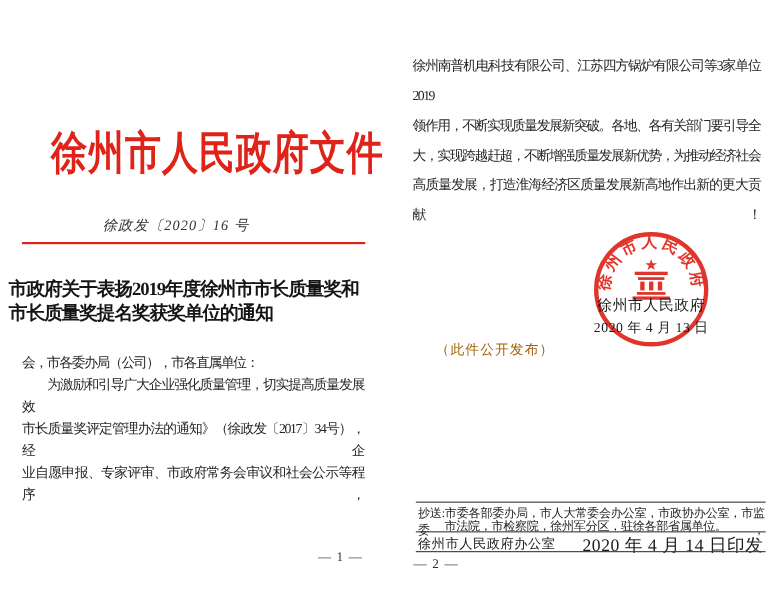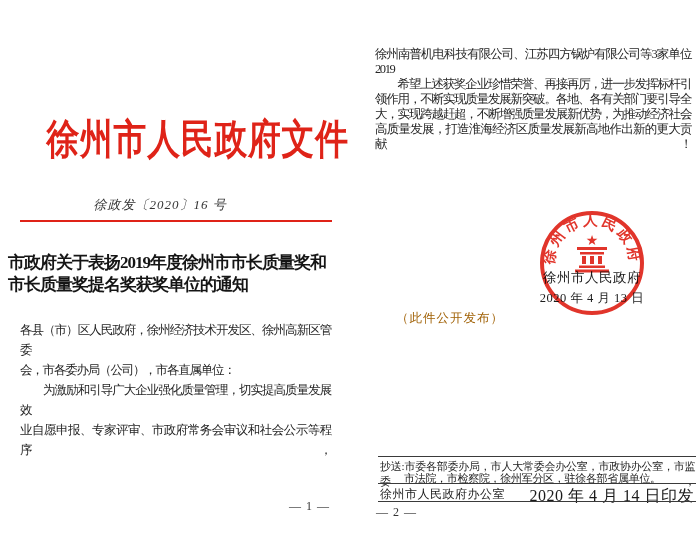--- a/index.html
+++ b/index.html
@@ -9,21 +9,21 @@
   .abs{position:absolute;}
 
   
   .letterhead{left:14px;top:112px;width:324px;text-align:center;font-size:41px;font-weight:bold;
               color:var(--red);transform:scaleX(.8);transform-origin:50% 50%;white-space:nowrap;letter-spacing:1px;}
   .docnum{left:4px;top:196px;width:312px;text-align:center;font-size:13px;font-style:italic;letter-spacing:1px;color:#333;}
   .redrule{left:20px;top:220px;width:312px;height:2px;background:var(--red);}
   .doctitle{left:8px;top:252px;width:336px;text-align:left;font-weight:bold;font-size:17px;
             line-height:21.5px;letter-spacing:-1px;color:#151515;}
   .body1{left:20px;top:320px;width:311px;font-size:12.5px;line-height:20px;letter-spacing:-1.2px;color:#262626;}
-  .body2{left:375px;top:47px;width:316px;font-size:12.5px;line-height:15px;letter-spacing:-1.4px;color:#262626;}
+  .body2{left:375px;top:47px;width:316px;font-size:12.5px;line-height:27px;letter-spacing:-1.4px;color:#262626;}
   .ln{text-align:justify;text-align-last:justify;text-justify:inter-character;}
   .ln.short{text-align-last:left;}
   .pagenum{font-size:12px;letter-spacing:1px;color:#333;}
   .p1{left:250px;top:499px;width:80px;text-align:right;}
   .p2{left:376px;top:505px;}
 
   
   .signer{left:530px;top:269px;width:124px;text-align:center;font-size:13.5px;letter-spacing:.5px;color:#1c1c1c;}
   .signdate{left:526px;top:290px;width:132px;text-align:center;font-size:12.5px;letter-spacing:.5px;color:#1c1c1c;}
   .seal{left:536px;top:207px;width:112px;height:112px;mix-blend-mode:multiply;opacity:.92;}
@@ -46,34 +46,33 @@
     <div class="abs letterhead">徐州市人民政府文件</div>
     <div class="abs docnum">徐政发〔2020〕16 号</div>
     <div class="abs redrule"></div>
 
     <div class="abs doctitle">
       <div>市政府关于表扬2019年度徐州市市长质量奖和</div>
       <div>市长质量奖提名奖获奖单位的通知</div>
     </div>
 
     <div class="abs body1">
-      <div class="ln"><span>各县（市）区人民政府，徐州经济技术开发区、徐州高新区管委</span></div>
       <div class="ln short"><span>会，市各委办局（公司），市各直属单位：</span></div>
       <div class="ln"><span>　　为激励和引导广大企业强化质量管理，切实提高质量发展效</span></div>
+      <div class="ln"><span>市长质量奖评定管理办法的通知》（徐政发〔2017〕34号），经企</span></div>
       <div class="ln"><span>业自愿申报、专家评审、市政府常务会审议和社会公示等程序，</span></div>
 
     </div>
 
     <div class="abs pagenum p1">— 1 —</div>
   </section>
 
   <section>
     <div class="abs body2">
       <div class="ln"><span>徐州南普机电科技有限公司、江苏四方锅炉有限公司等3家单位2019</span></div>
-      <div class="ln"><span>　　希望上述获奖企业珍惜荣誉、再接再厉，进一步发挥标杆引</span></div>
       <div class="ln"><span>领作用，不断实现质量发展新突破。各地、各有关部门要引导全</span></div>
       <div class="ln"><span>大，实现跨越赶超，不断增强质量发展新优势，为推动经济社会</span></div>
       <div class="ln"><span>高质量发展，打造淮海经济区质量发展新高地作出新的更大贡献！</span></div>
     </div>
 
     <div class="abs signer">徐州市人民政府</div>
     <div class="abs signdate">2020 年 4 月 13 日</div>
 
     <svg class="abs seal" viewBox="0 0 112 112">
       <circle cx="56" cy="56" r="50" fill="none" stroke="#df2318" stroke-width="4"></circle>

